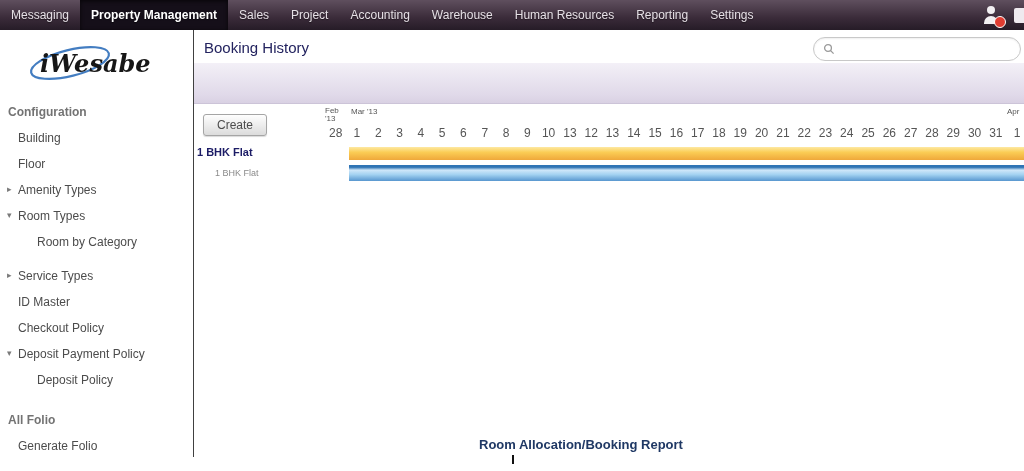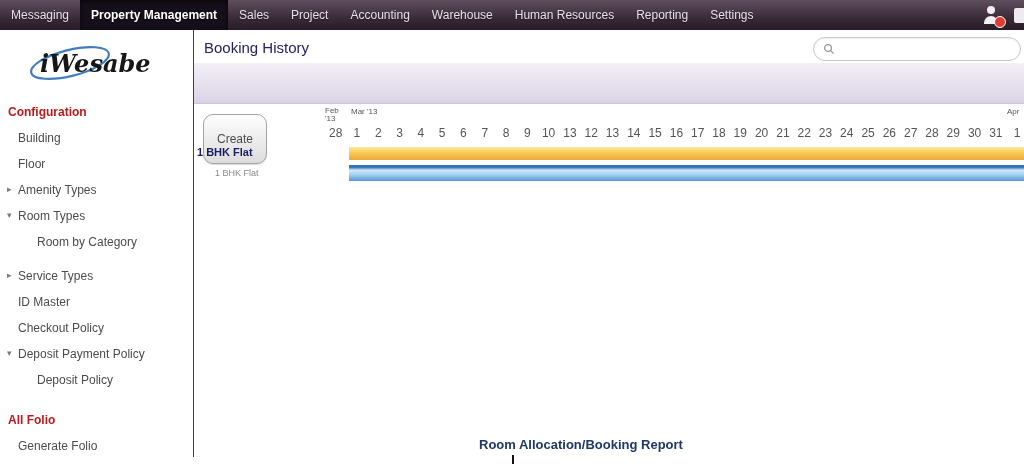--- a/index.html
+++ b/index.html
@@ -30,21 +30,21 @@
   .badge{position:absolute;right:-4px;bottom:-2px;width:10px;height:10px;border-radius:50%;
     background:#e03c31;border:1px solid #fff;}
   .mail-partial{width:20px;height:15px;background:#efeaef;border-radius:2px;margin-right:-12px;}
 
   
   .sidebar{
     position:absolute;left:0;top:30px;width:193px;height:427px;
     background:#fff;border-right:3px solid #404040;
   }
   .logo{position:relative;margin:5px 0 4px 24px;width:140px;height:56px;}
-  .section-title{color:#b91c1c;font-size:12px;font-weight:bold;padding:10px 10px 6px 8px;}
+  .section-title{color:#737373;font-size:12px;font-weight:bold;padding:10px 10px 6px 8px;}
   .section-2{margin-top:10px;}
   .sb-item{position:relative;font-size:12px;color:#4c4c4c;padding:6px 8px 6px 18px;cursor:pointer;}
   .sb-item.sub{padding-left:37px;}
   .sb-item.gap{margin-top:8px;}
   .sb-item .arr{position:absolute;left:7px;top:7px;font-size:9px;color:#7a7a7a;line-height:10px;}
 
   
   .content{position:absolute;left:194px;top:30px;width:830px;height:441px;background:#fff;}
   .page-title{position:absolute;left:10px;top:9px;font-size:15px;font-weight:normal;color:#23235f;}
   .searchbox{
@@ -55,22 +55,22 @@
   .searchbox input{border:0;outline:0;flex:1;font-size:11px;background:transparent;margin-left:5px;color:#333;}
   .subheader{
     position:absolute;left:0;top:33px;width:100%;height:40px;
     background:linear-gradient(#f3f0f7,#e0d9e9 80%,#d9d1e3);
     border-bottom:1px solid #ccc4d8;
   }
 
   
   .gantt{position:absolute;left:0;top:74px;width:100%;height:327px;}
   .create-btn{
-    position:absolute;left:9px;top:10px;padding:17px 13px;font-size:12px;color:#4c4c4c;
-    background:linear-gradient(#fefefe,#dcdcdc);border:1px solid #a5a5a5;border-radius:10px;
+    position:absolute;left:9px;top:10px;padding:3px 13px;font-size:12px;color:#4c4c4c;
+    background:linear-gradient(#fefefe,#dcdcdc);border:1px solid #a5a5a5;border-radius:3px;
     box-shadow:0 1px 1px rgba(0,0,0,.15);cursor:pointer;font-family:"Liberation Sans",sans-serif;
   }
   .month{position:absolute;font-size:8px;color:#555;}
   .month.feb{left:131px;top:3px;width:20px;line-height:8px;}
   .month.mar{left:157px;top:3px;white-space:nowrap;}
   .month.apr{left:813px;top:3px;}
   .days{position:absolute;left:131px;top:22px;width:700px;display:flex;overflow:hidden;}
   .day{flex:0 0 21.3px;text-align:center;font-size:12px;color:#555;}
   .row-label-main{position:absolute;left:3px;top:42px;font-size:11px;font-weight:bold;color:#1c1c66;}
   .row-label-sub{position:absolute;left:21px;top:64px;font-size:9px;color:#8a8a8a;}

